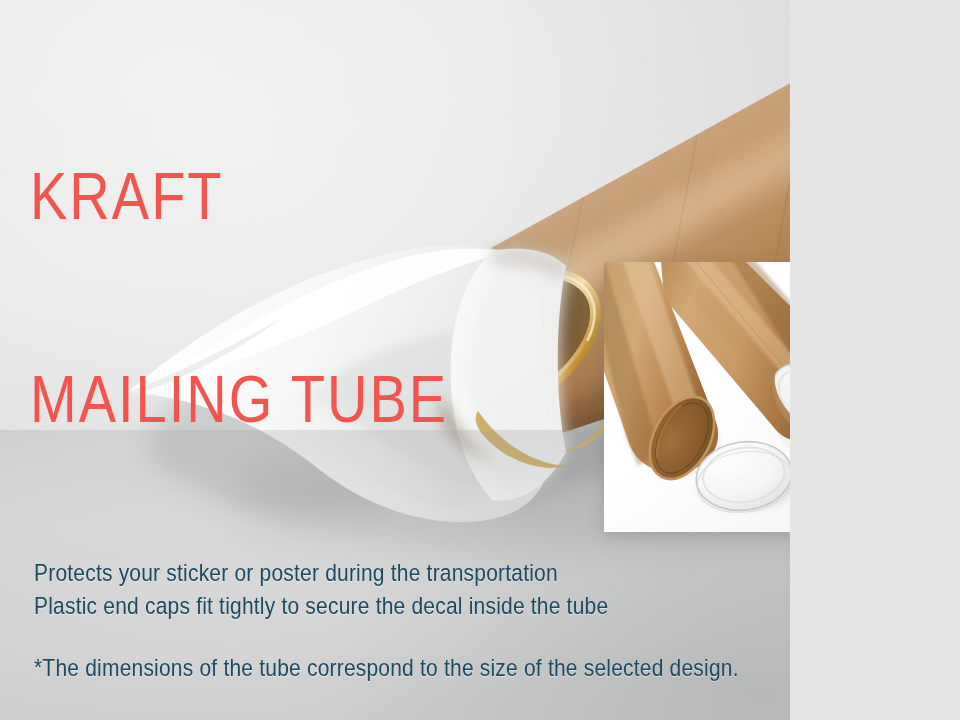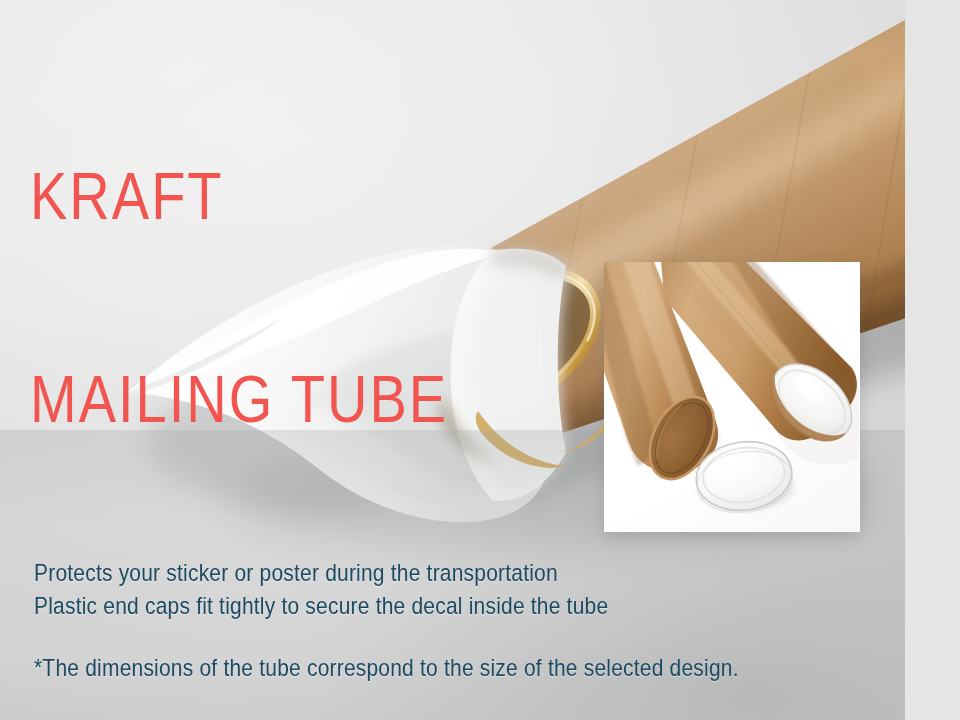--- a/index.html
+++ b/index.html
@@ -2,21 +2,21 @@
 <html><head>
 <meta charset="utf-8">
 <style>
   html,body{margin:0;padding:0;}
   body{
     width:960px;height:720px;overflow:hidden;
     font-family:"Liberation Sans",sans-serif;
     background:#e4e5e4;
   }
   #stage{
-    position:relative;width:905px;height:720px;overflow:hidden;
+    position:relative;width:790px;height:720px;overflow:hidden;
     background:
       radial-gradient(120% 95% at 18% 8%, #ebecea 0%, #e6e7e6 36%, #dedfde 66%, #d2d3d2 100%);
   }
   
   .floor-shade{
     position:absolute;left:0;top:430px;width:960px;height:290px;
     background:linear-gradient(178deg, rgba(150,152,152,.30) 0%, rgba(170,172,172,.16) 30%, rgba(200,202,202,0) 72%);
     pointer-events:none;
   }
   .floor-shade2{

